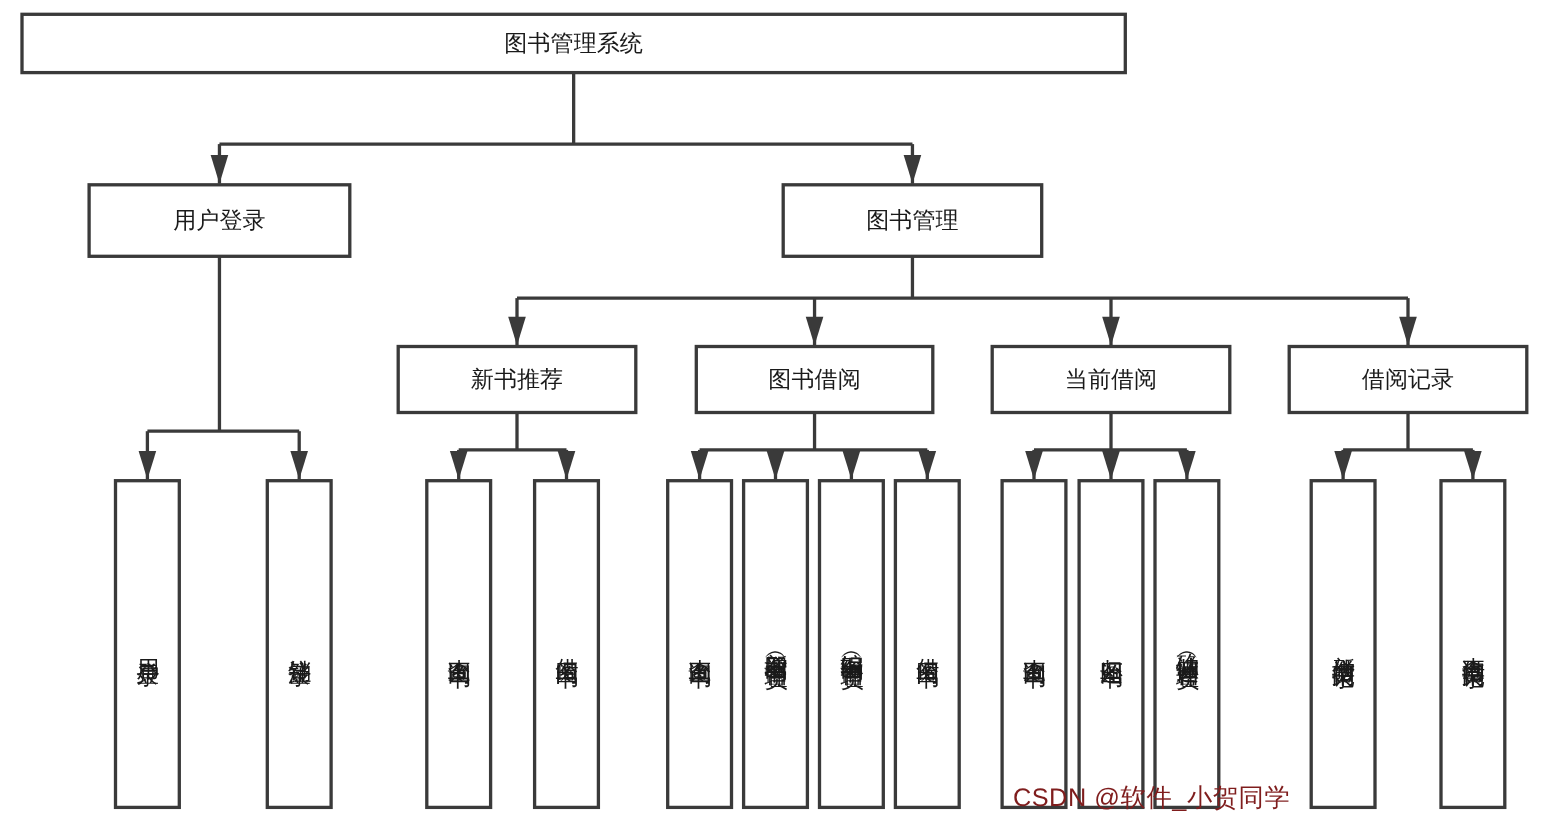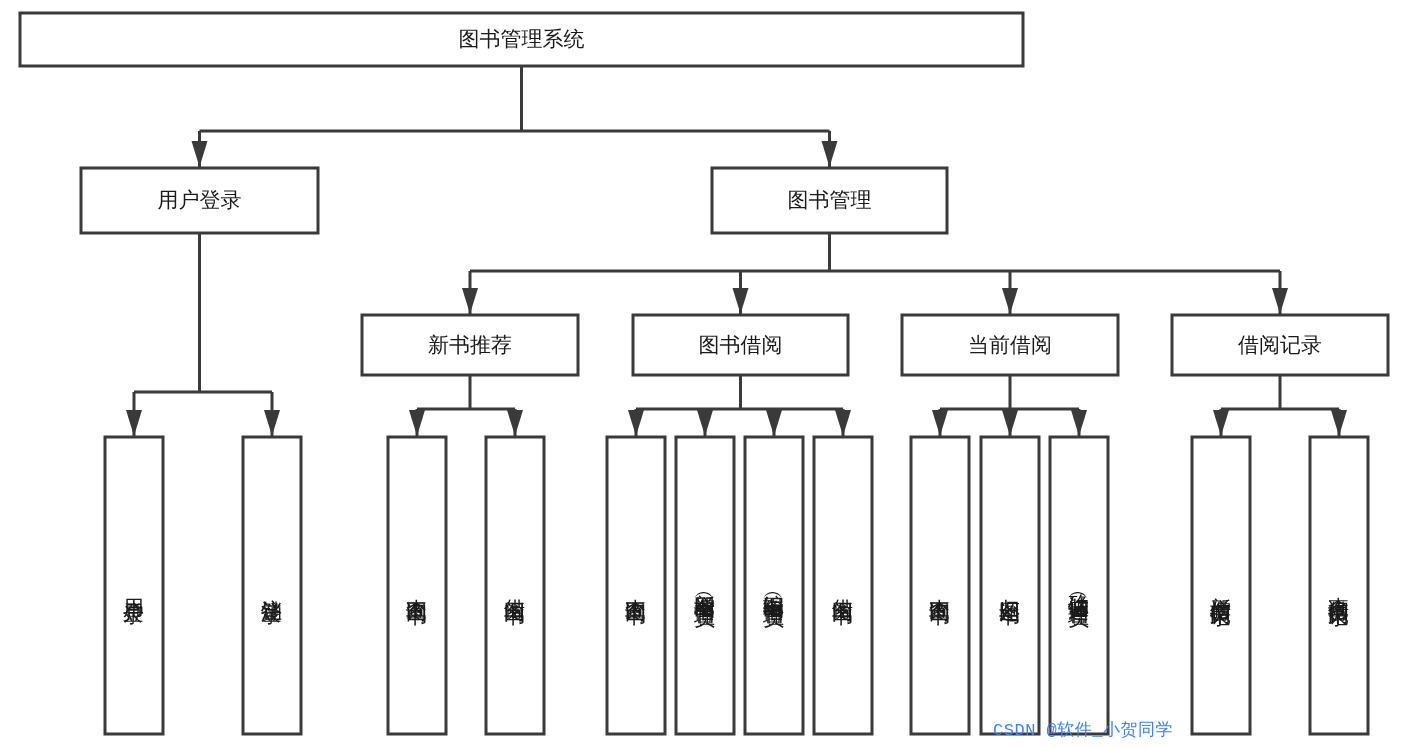--- a/index.html
+++ b/index.html
@@ -63,23 +63,23 @@
     position: absolute;
     display: flex;
     align-items: center;
     justify-content: center;
     pointer-events: none;
   }
   .watermark {
     position: absolute;
     right: 10px;
     bottom: 6px;
-    font-family: Liberation Mono, monospace;
-    font-size: 17px;
-    color: #3b82f6;
+    font-family: Liberation Sans, sans-serif;
+    font-size: 23px;
+    color: #7f1d1d;
     letter-spacing: 0.5px;
     white-space: nowrap;
   }
 </style>
 </head>
 <body>
 
 <div id="diagram-root">
 
   <svg class="flow" viewBox="0 0 1405 747">

